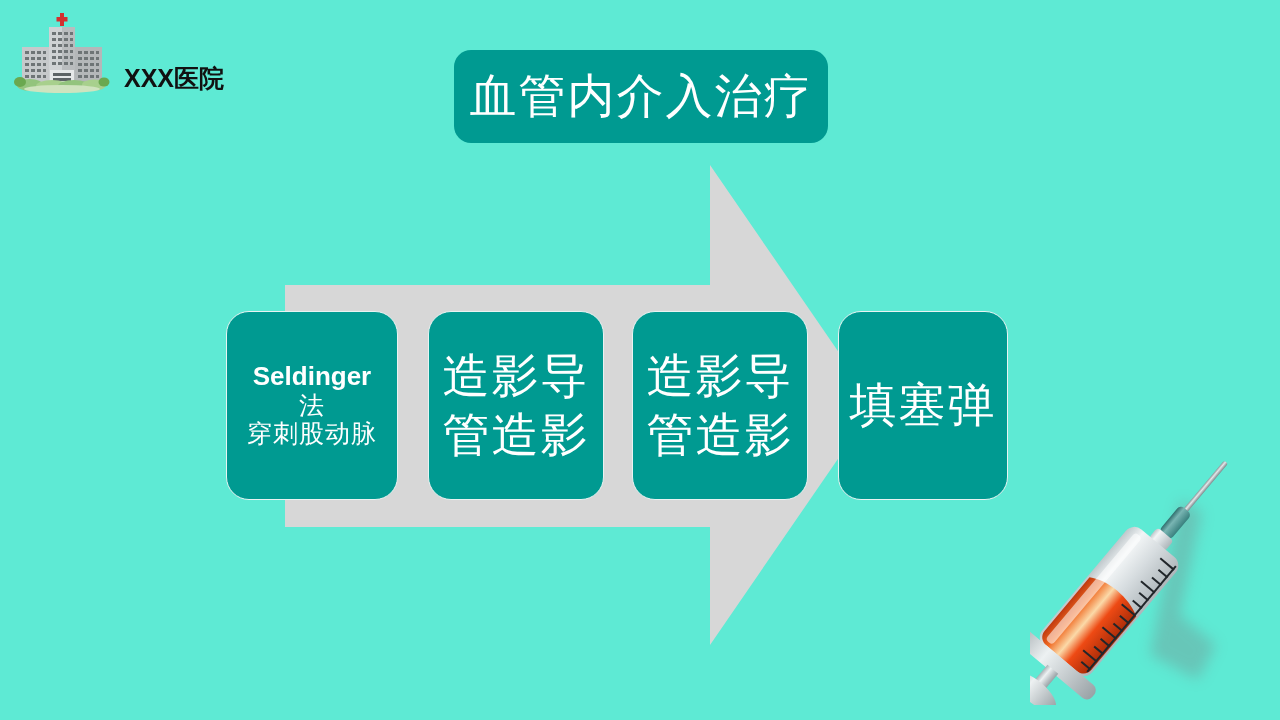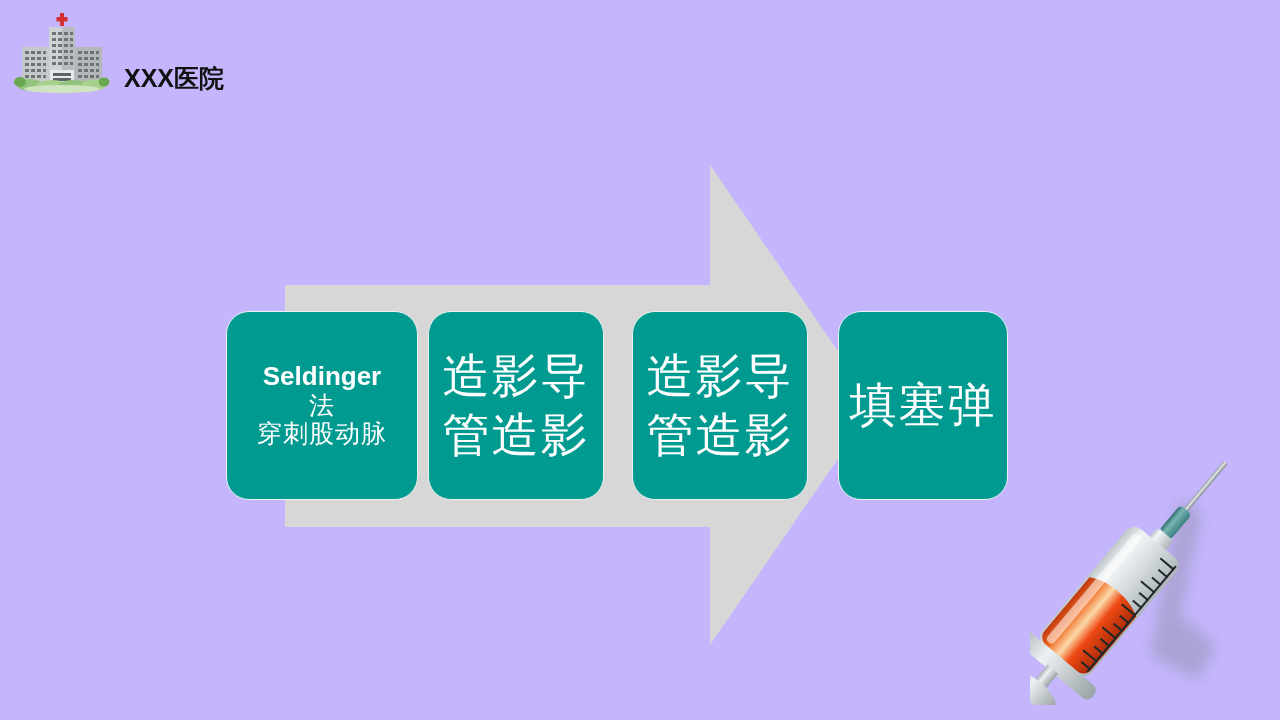--- a/index.html
+++ b/index.html
@@ -10,21 +10,21 @@
     width: 1280px;
     height: 720px;
     background: #ffffff;
     font-family: "Liberation Sans", sans-serif;
     overflow: hidden;
   }
   #slide {
     position: relative;
     width: 1280px;
     height: 720px;
-    background: #c4b5fd;
+    background: #5eead4;
   }
 
   
   #logo-group {
     position: absolute;
     left: 8px;
     top: 8px;
     width: 240px;
     height: 88px;
   }
@@ -87,21 +87,21 @@
     border: 1.5px solid #e8f3f2;
     border-radius: 23px;
     box-sizing: border-box;
     display: flex;
     flex-direction: column;
     align-items: center;
     justify-content: center;
     color: #ffffff;
     text-align: center;
   }
-  #step-box-1 { left: 226px; width: 192px; }
+  #step-box-1 { left: 226px; width: 172px; }
   #step-box-2 { left: 428px; width: 176px; }
   #step-box-3 { left: 632px; width: 176px; }
   #step-box-4 { left: 838px; width: 170px; gap: 24px; }
 
   .step-line {
     line-height: 1.15;
     white-space: nowrap;
   }
   .line-en-bold {
     font-size: 26px;
@@ -237,20 +237,23 @@
         <ellipse cx="86" cy="77" rx="12" ry="5.5" fill="#A8D08D"></ellipse>
         <ellipse cx="12" cy="74" rx="6" ry="5" fill="#6AA84F"></ellipse>
         <ellipse cx="96" cy="74" rx="5.5" ry="4.5" fill="#6AA84F"></ellipse>
         <ellipse cx="54" cy="81" rx="38" ry="4" fill="#CFE3BE"></ellipse>
       </g>
     </svg>
 
     <div id="logo-text">XXX医院</div>
   </div>
 
+  <div id="title-box">
+    <span id="title-text">血管内介入治疗</span>
+  </div>
 
   <svg id="process-arrow" viewBox="0 0 600 492">
     <path d="M 5,125 L 430,125 L 430,5 L 595,245 L 430,485 L 430,367 L 5,367 Z" fill="#D7D7D7"></path>
   </svg>
 
   <div class="step-box" id="step-box-1">
     <div class="step-line line-en-bold">Seldinger</div>
     <div class="step-line line-small">法</div>
     <div class="step-line line-small-wide">穿刺股动脉</div>
   </div>

